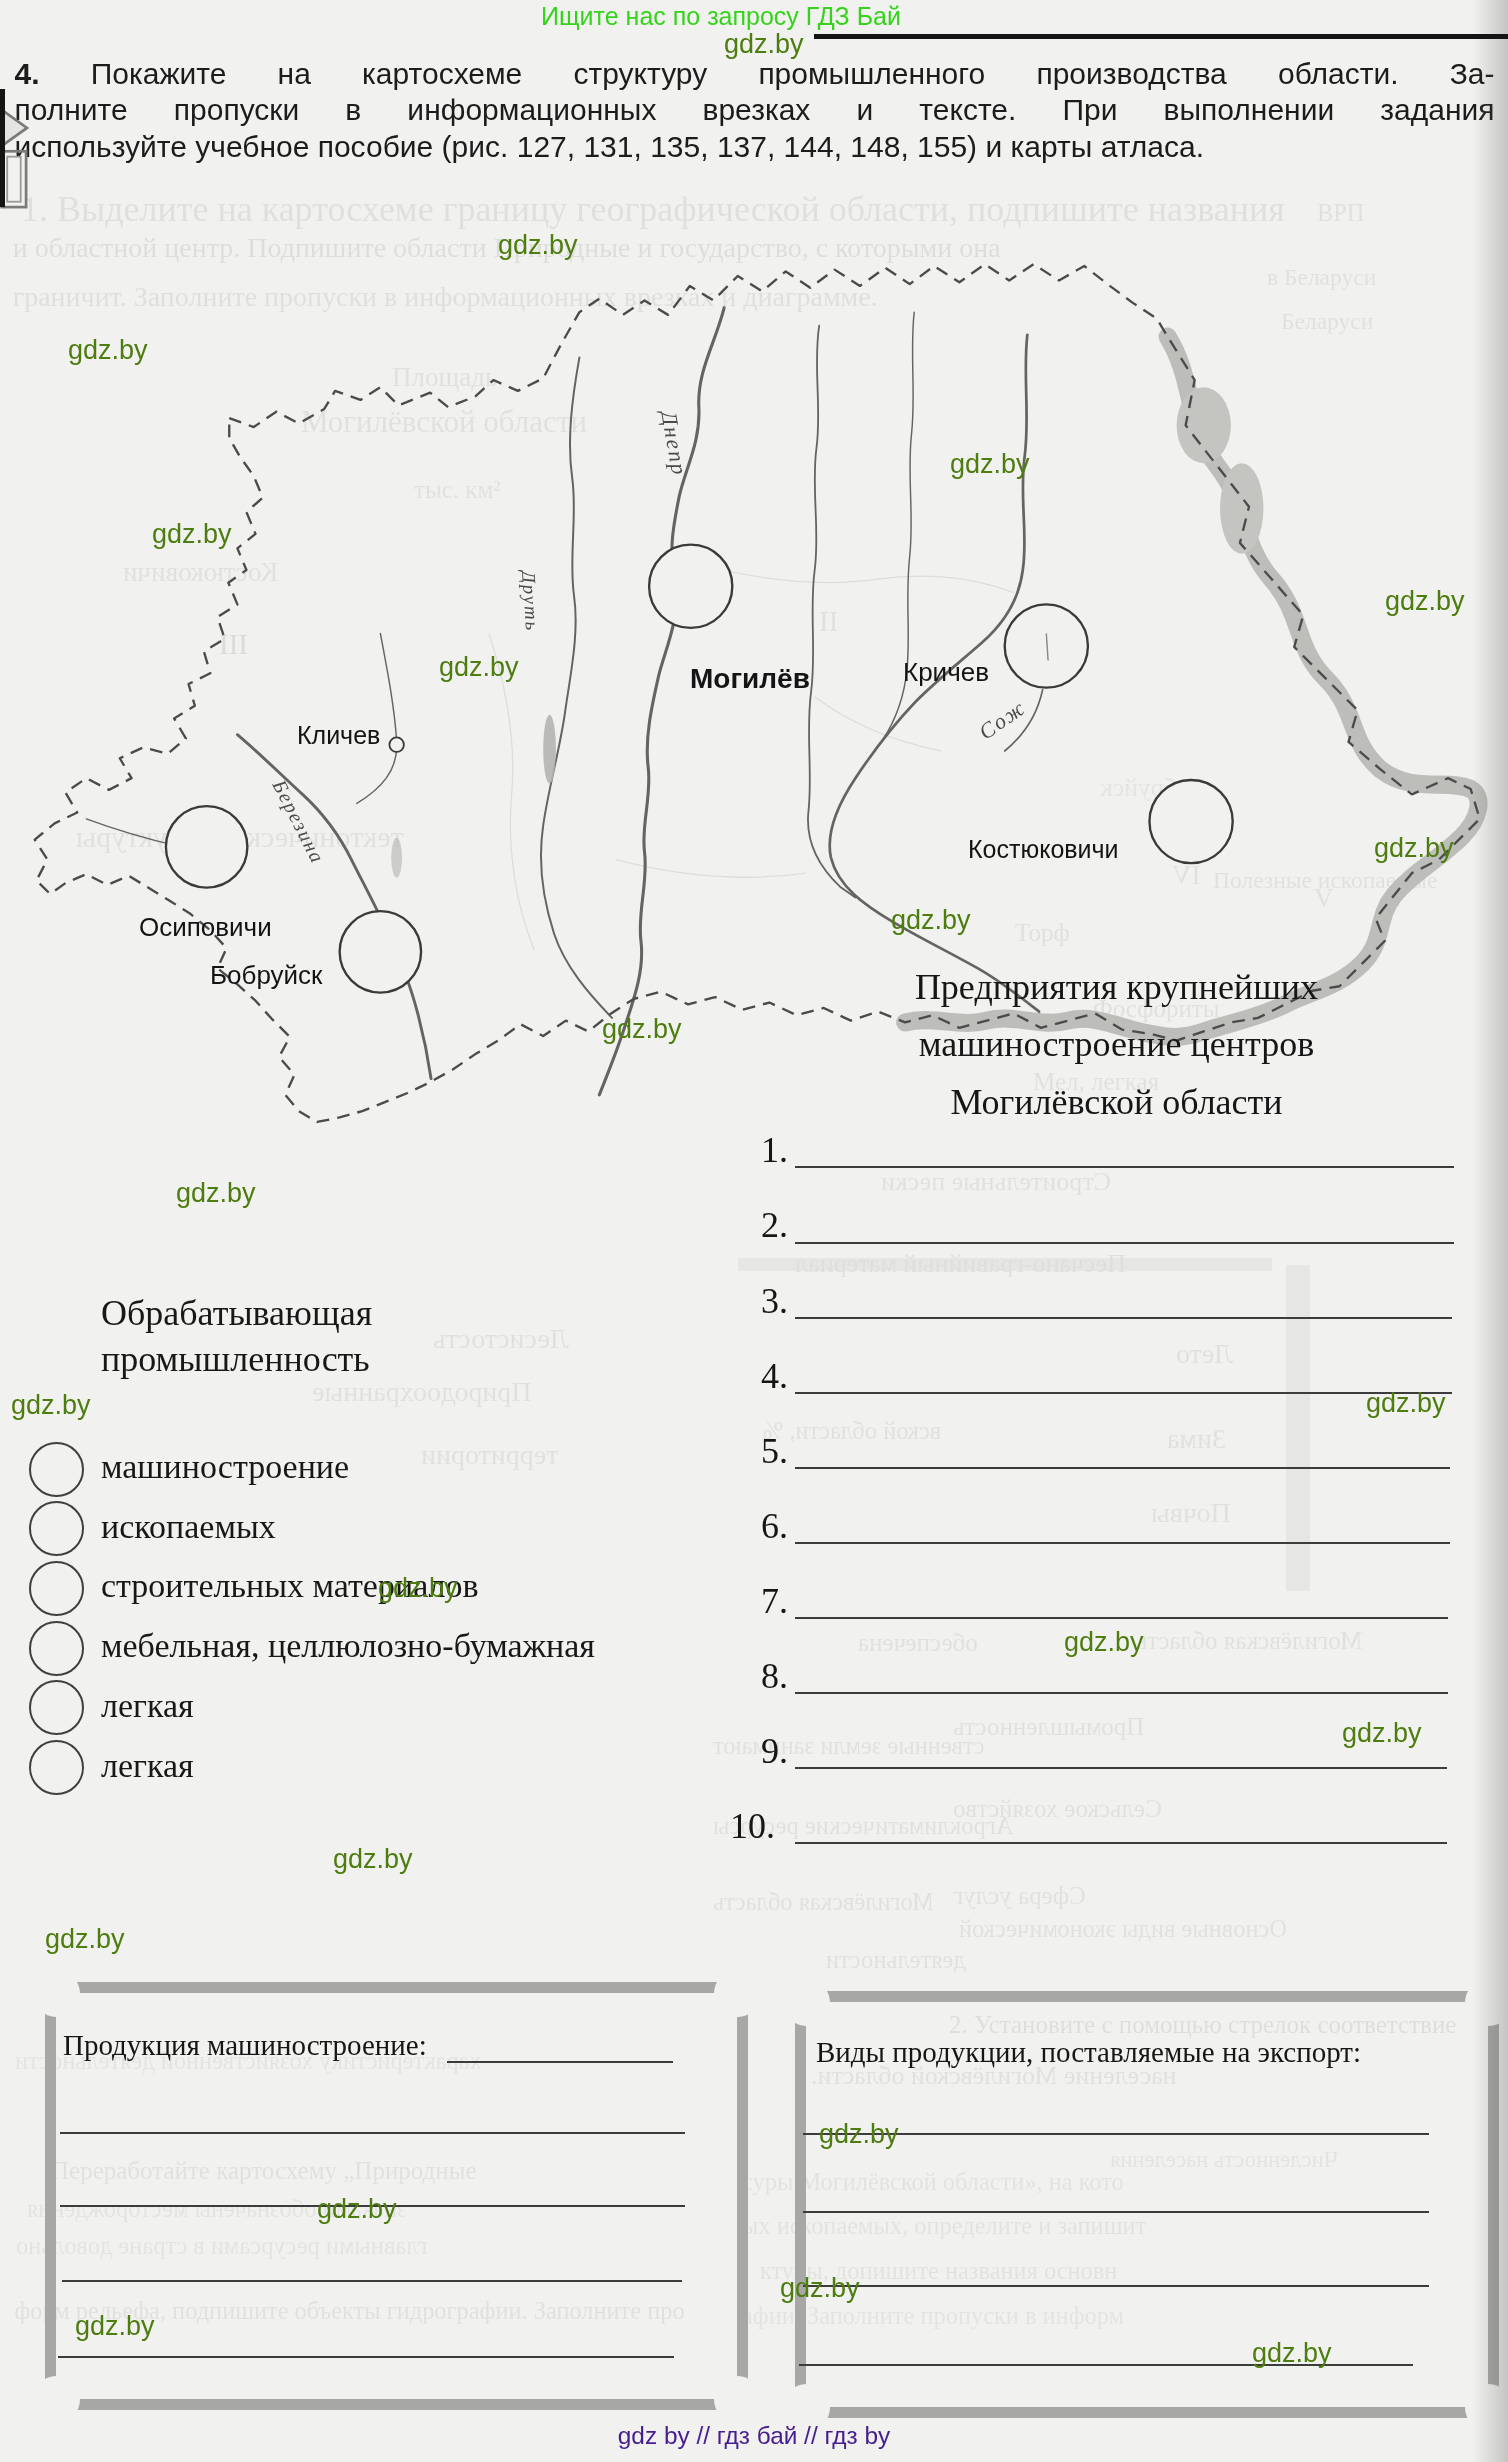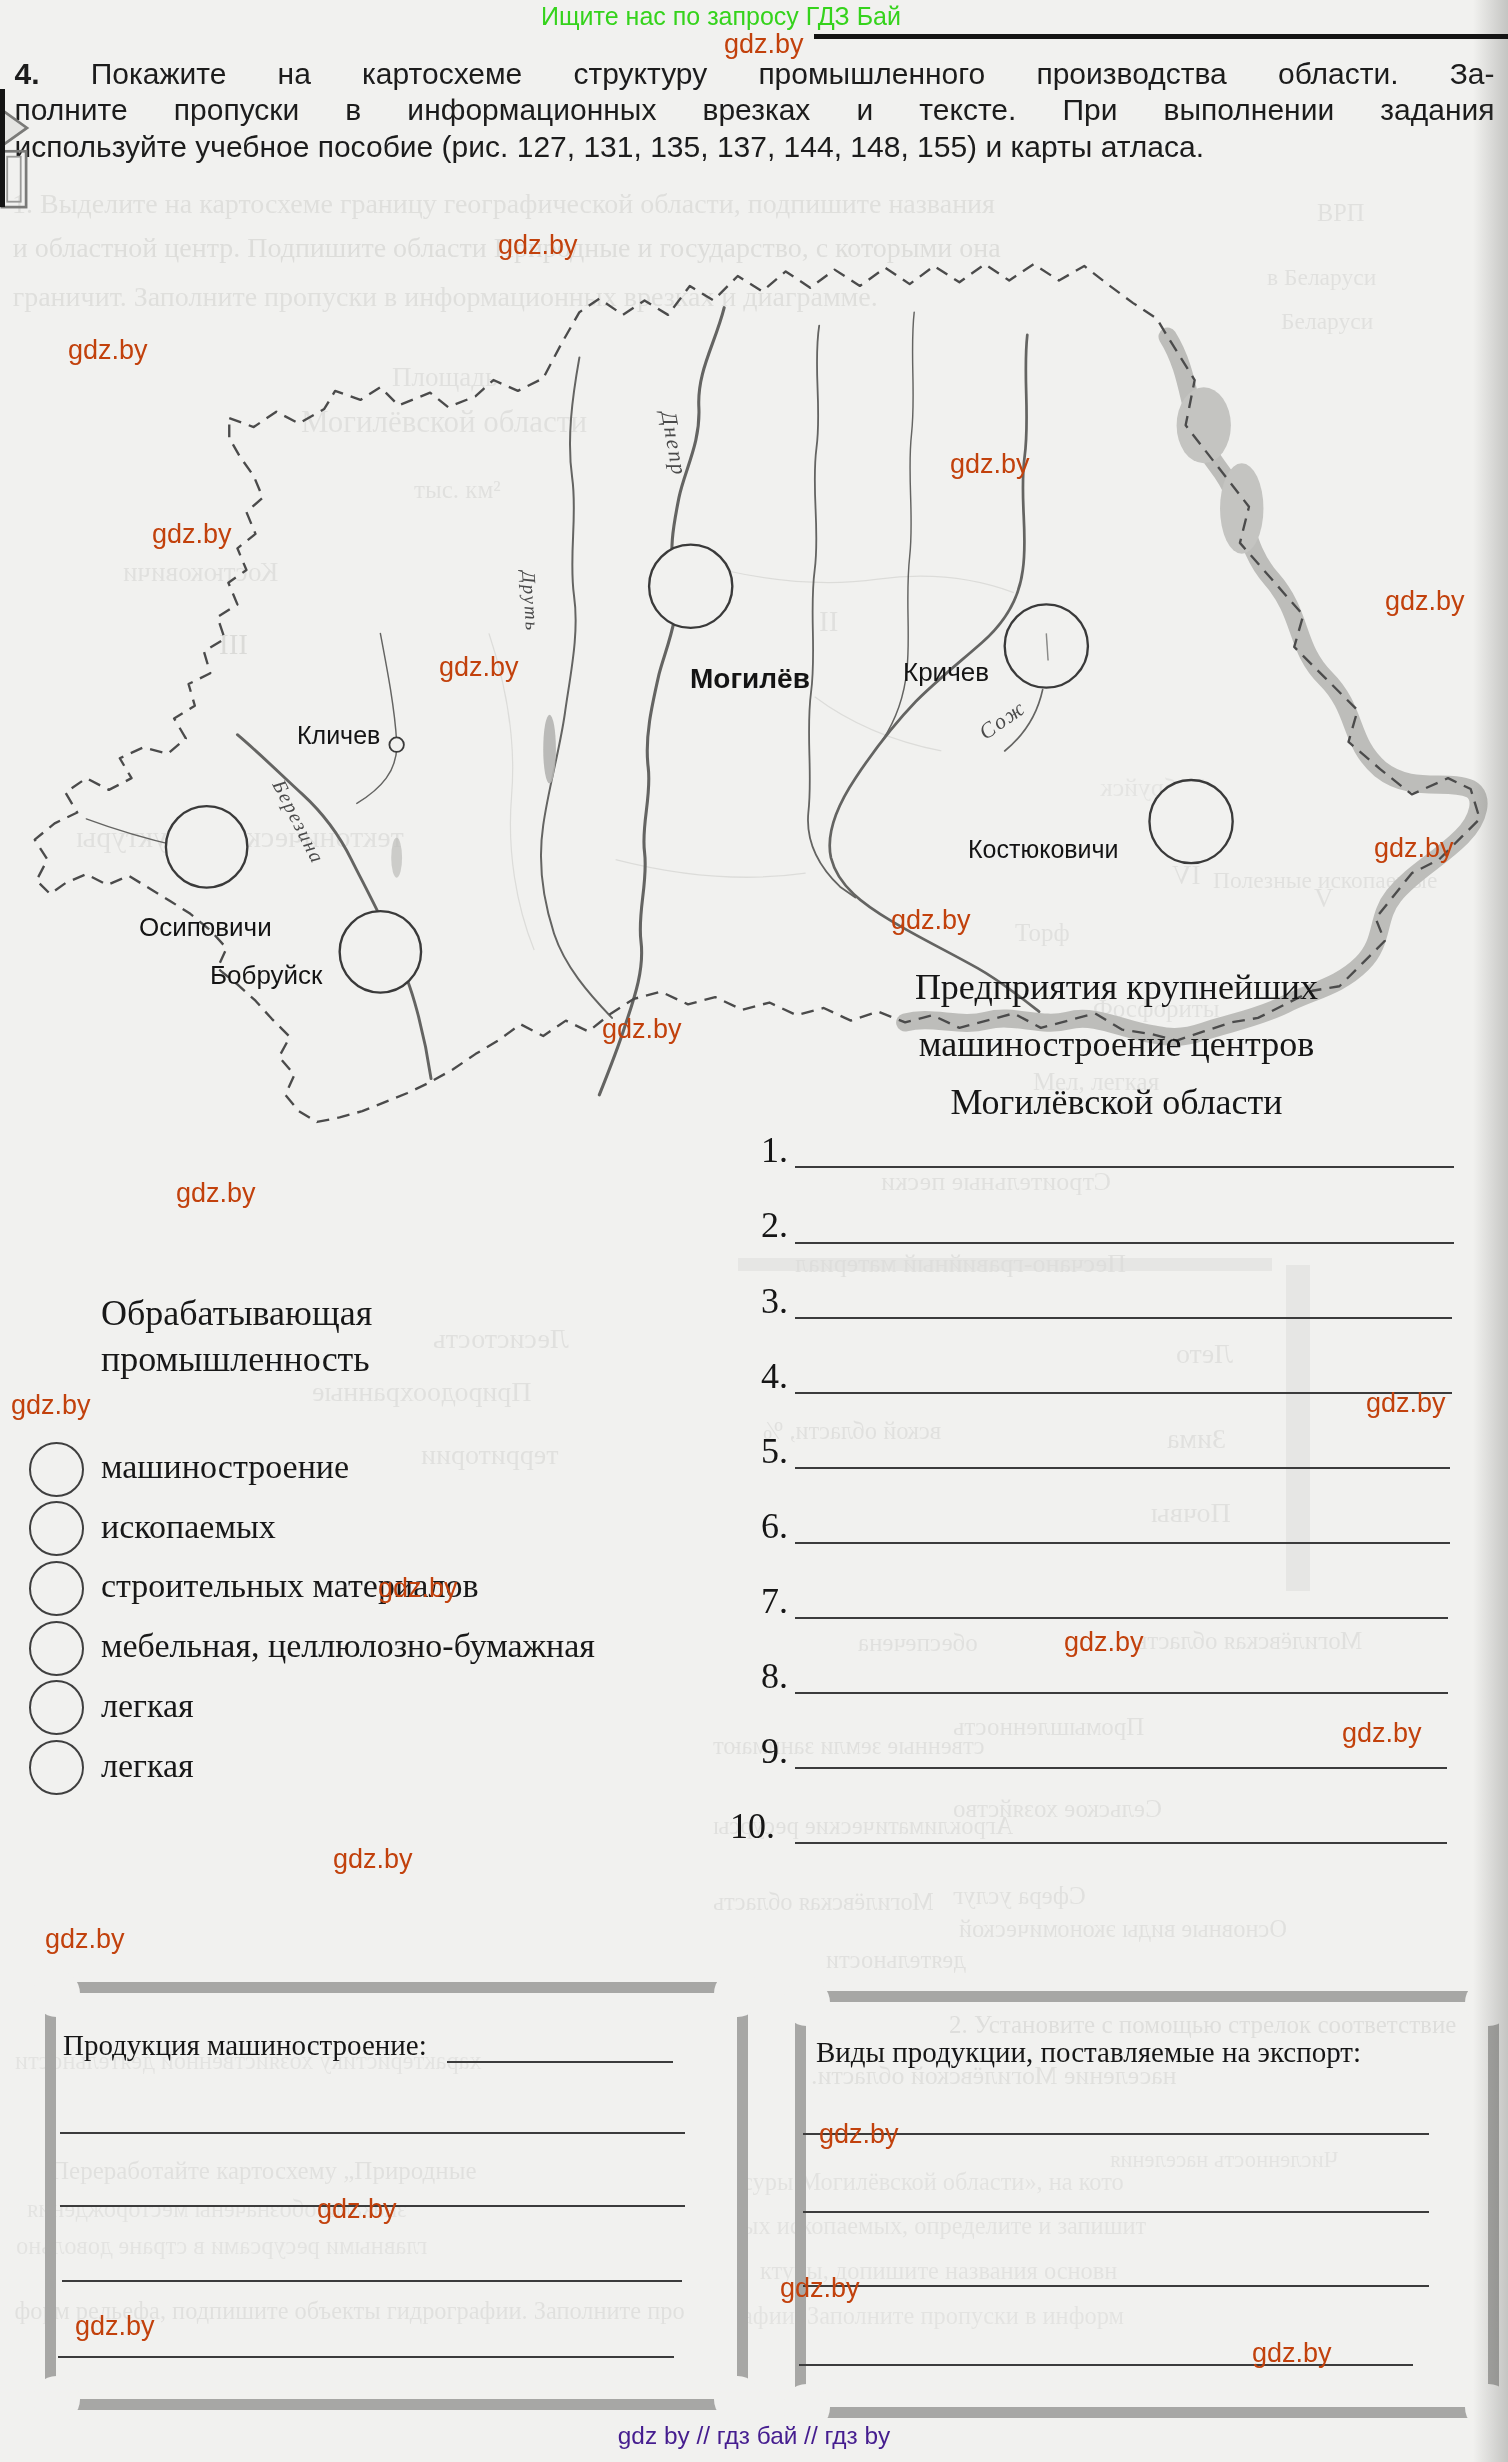--- a/index.html
+++ b/index.html
@@ -3,21 +3,21 @@
 <meta charset="utf-8">
 <style>
   html,body{margin:0;padding:0;}
   body{width:1509px;height:2462px;position:relative;background:#f1f1ef;overflow:hidden;
        font-family:"Liberation Sans",sans-serif;}
   .abs{position:absolute;white-space:nowrap;}
   
   .promo{left:721px;top:1.8px;transform:translateX(-50%);font-size:25px;color:#35d31c;z-index:50;}
   .footer{left:754px;top:2422px;transform:translateX(-50%);font-size:24.4px;color:#451d8f;z-index:50;}
   
-  .wm{position:absolute;font-size:27px;color:#c2410c;z-index:46;white-space:nowrap;
+  .wm{position:absolute;font-size:27px;color:#4d7c0f;z-index:46;white-space:nowrap;
       font-family:"Liberation Sans",sans-serif;text-align:center;}
   
   .task{left:14.5px;top:54px;width:1480px;font-size:30px;line-height:36px;color:#1c1c1c;z-index:30;
         text-align:justify;}
   .task.j{text-align-last:justify;}
   
   .ghost{position:absolute;color:#8f8f8c;z-index:2;font-family:"Liberation Serif",serif;
          white-space:nowrap;opacity:.16;}
   .mir{transform:scaleX(-1);}
   .gr{position:absolute;z-index:2;background:#dcdcda;opacity:.55;}
@@ -59,21 +59,21 @@
   <rect x="2" y="52" width="27" height="62" fill="none" stroke="#7a7a78" stroke-width="3"></rect>
   <rect x="8" y="58" width="15" height="50" fill="none" stroke="#9a9a98" stroke-width="2"></rect>
 </svg>
 
 <div class="abs promo">Ищите нас по запросу ГДЗ Бай</div>
 
 <div class="abs task j" style="top:56px;"><b>4.</b><span> Покажите на картосхеме структуру промышленного производства области. За-</span></div>
 <div class="abs task j" style="top:92px;">полните пропуски в информационных врезках и тексте. При выполнении задания</div>
 <div class="abs task" style="top:129px;">используйте учебное пособие (рис. 127, 131, 135, 137, 144, 148, 155) и карты атласа.</div>
 
-<div class="ghost" style="left:12px;top:188px;font-size:28px;opacity:.18">1. Выделите на картосхеме границу географической области, подпишите названия</div>
+<div class="ghost" style="left:21px;top:188px;font-size:36px;opacity:.18">1. Выделите на картосхеме границу географической области, подпишите названия</div>
 <div class="ghost" style="left:12.7px;top:232px;font-size:28px;opacity:.20">и областной центр. Подпишите области Природные и государство, с которыми она</div>
 <div class="ghost" style="left:12.7px;top:281px;font-size:28px;opacity:.18">граничит. Заполните пропуски в информационных врезках и диаграмме.</div>
 <div class="ghost" style="left:1317px;top:199px;font-size:24.4px;">ВРП</div>
 <div class="ghost" style="left:1267px;top:264px;font-size:23.5px;">в Беларуси</div>
 <div class="ghost" style="left:1281px;top:308px;font-size:23.5px;">Беларуси</div>
 <div class="ghost" style="left:392px;top:362px;font-size:27px;">Площадь</div>
 <div class="ghost" style="left:301px;top:404px;font-size:31px;">Могилёвской области</div>
 <div class="ghost" style="left:414px;top:476px;font-size:25px;">тыс. км²</div>
 <div class="ghost mir" style="left:123px;top:557px;font-size:27px;">Костюковичи</div>
 <div class="ghost" style="left:219px;top:628px;font-size:29px;opacity:.22">III</div>

